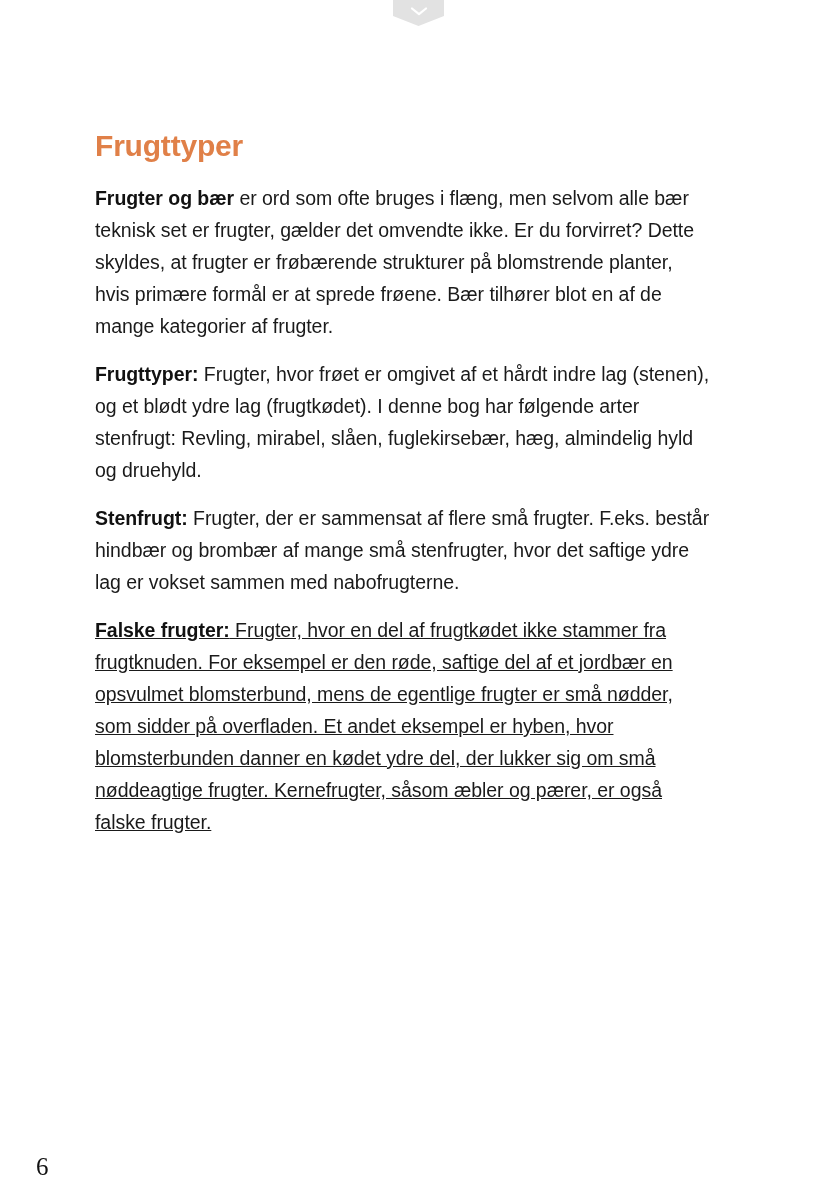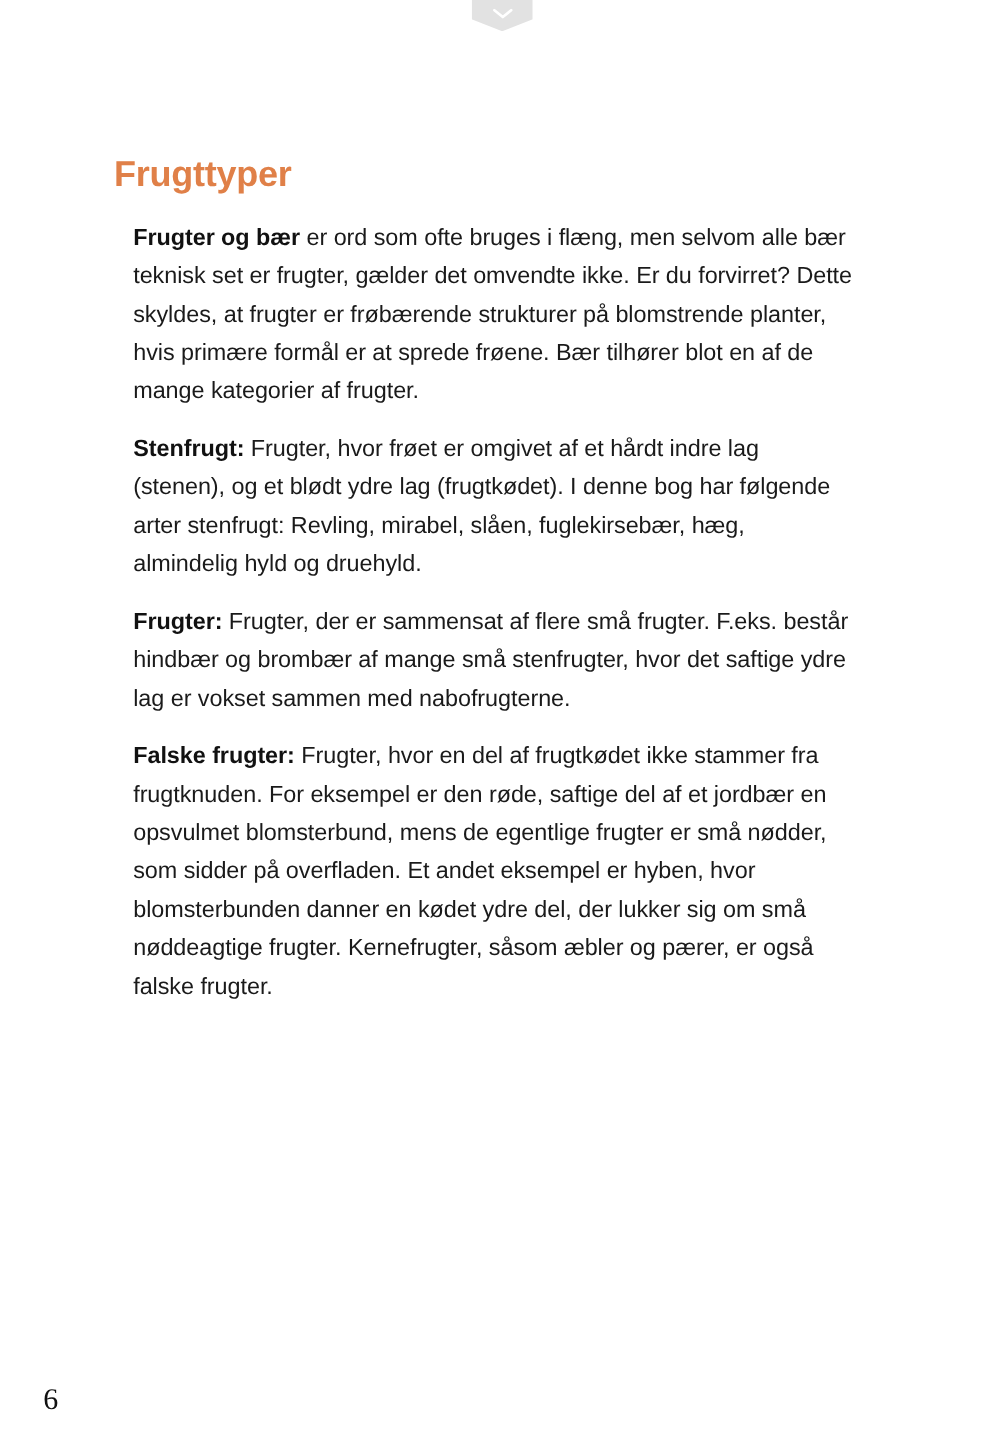--- a/index.html
+++ b/index.html
@@ -58,28 +58,28 @@
   h1.title {
     margin: 0 0 18px 0;
     font-size: 30px;
     line-height: 36px;
     font-weight: bold;
     color: #e08048;
     letter-spacing: -0.2px;
   }
 
   p.para {
-    margin: 0 0 16px 16px;
+    margin: 0 0 16px 0;
     font-size: 19.5px;
     line-height: 32px;
     color: #1a1a1a;
     text-align: left;
     letter-spacing: -0.05px;
   }
-  p.para:last-child { margin-bottom: 0; }
+  p.para:last-child { margin-bottom: 0; text-decoration: underline; }
 
   .lead {
     font-weight: bold;
     color: #111111;
   }
 
   
   .folio {
     position: absolute;
     left: 36px;
@@ -104,23 +104,23 @@
   </div>
 
   <div class="content">
 
     <h1 class="title">Frugttyper</h1>
 
     <p class="para"><span class="lead">Frugter og bær</span><span> er ord som ofte bruges i flæng, men selvom alle bær teknisk set er frugter, gælder det omvendte ikke. Er du forvirret? Dette skyldes, at frugter er frøbærende strukturer på blomstrende planter, hvis primære formål er at sprede frøene. Bær tilhører blot en af de mange kategorier af frugter.</span></p>
 
 
 
-    <p class="para"><span class="lead">Stenfrugt:</span><span> Frugter, hvor frøet er omgivet af et hårdt indre lag (stenen), og et blødt ydre lag (frugtkødet). I denne bog har følgende arter stenfrugt: Revling, mirabel, slåen, fuglekirsebær, hæg, almindelig hyld og druehyld.</span></p>
+    <p class="para"><span class="lead">Frugttyper:</span><span> Frugter, hvor frøet er omgivet af et hårdt indre lag (stenen), og et blødt ydre lag (frugtkødet). I denne bog har følgende arter stenfrugt: Revling, mirabel, slåen, fuglekirsebær, hæg, almindelig hyld og druehyld.</span></p>
 
-    <p class="para"><span class="lead">Frugter:</span><span> Frugter, der er sammensat af flere små frugter. F.eks. består hindbær og brombær af mange små stenfrugter, hvor det saftige ydre lag er vokset sammen med nabofrugterne.</span></p>
+    <p class="para"><span class="lead">Stenfrugt:</span><span> Frugter, der er sammensat af flere små frugter. F.eks. består hindbær og brombær af mange små stenfrugter, hvor det saftige ydre lag er vokset sammen med nabofrugterne.</span></p>
 
     <p class="para"><span class="lead">Falske frugter:</span><span> Frugter, hvor en del af frugtkødet ikke stammer fra frugtknuden. For eksempel er den røde, saftige del af et jordbær en opsvulmet blomsterbund, mens de egentlige frugter er små nødder, som sidder på overfladen. Et andet eksempel er hyben, hvor blomsterbunden danner en kødet ydre del, der lukker sig om små nøddeagtige frugter. Kernefrugter, såsom æbler og pærer, er også falske frugter.</span></p>
 
   </div>
 
   <div class="folio">6</div>
 
 </div>
 
 </body></html>

